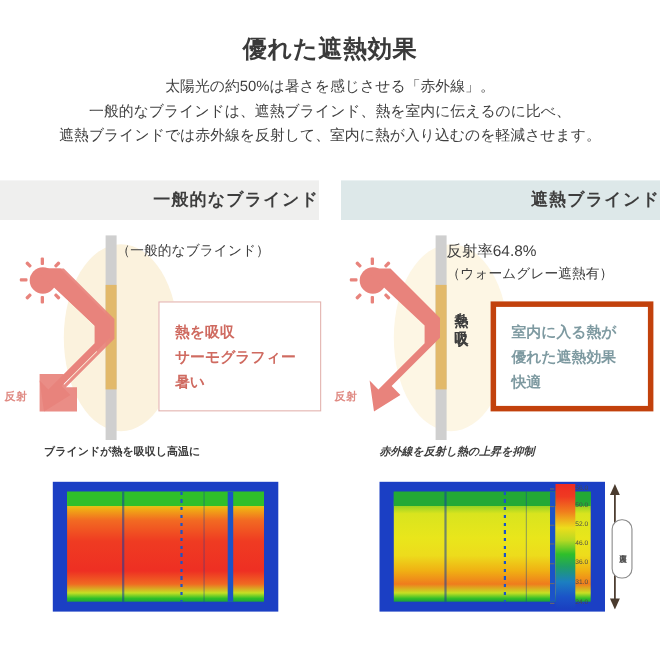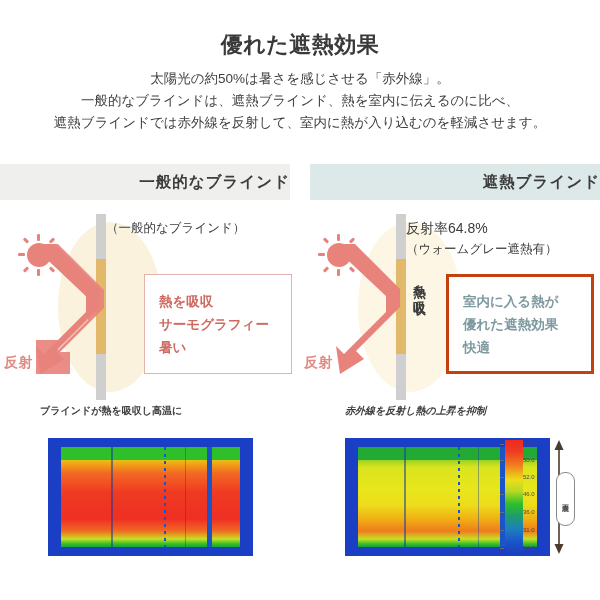--- a/index.html
+++ b/index.html
@@ -58,21 +58,21 @@
     position:absolute;left:9px;top:9px;width:24px;height:24px;border-radius:50%;
     background:#e8837c;
   }
   .sun i{position:absolute;background:#e8837c;border-radius:1px;display:block;}
 
   
   .arrow{position:absolute;left:26px;top:28px;}
 
   
   .reflect{
-    position:absolute;left:4px;top:140px;font-size:14px;font-weight:bold;
+    position:absolute;left:4px;top:140px;font-size:10px;font-weight:bold;
     color:#e08b84;letter-spacing:.5px;
   }
 
   
   .rate{
     position:absolute;left:106px;top:4px;font-size:14px;color:#3d3d3d;
     line-height:21px;white-space:nowrap;
   }
   .rate .sub{font-size:12.5px;}
 
@@ -85,21 +85,21 @@
   }
 
   
   .callout{
     position:absolute;top:60px;width:148px;height:100px;
     box-sizing:border-box;background:#ffffff;
     display:flex;flex-direction:column;justify-content:center;
     padding-left:14px;font-size:13.5px;line-height:23px;font-weight:bold;
   }
   .callout.hot{left:144px;border:1px solid #e3b3ae;color:#cf6a60;}
-  .callout.cool{left:146px;border:3px solid #c2410c;color:#7e9aa1;}
+  .callout.cool{left:146px;border:5px solid #c2410c;color:#7e9aa1;}
 
   
   .thcap{
     position:absolute;top:404px;font-size:10px;font-weight:bold;color:#3d3d3d;
     white-space:nowrap;
   }
   .thcap.l{left:40px;}
   .thcap.r{left:345px;font-style:italic;}
 
   .thermal{position:absolute;top:438px;width:205px;height:118px;}

